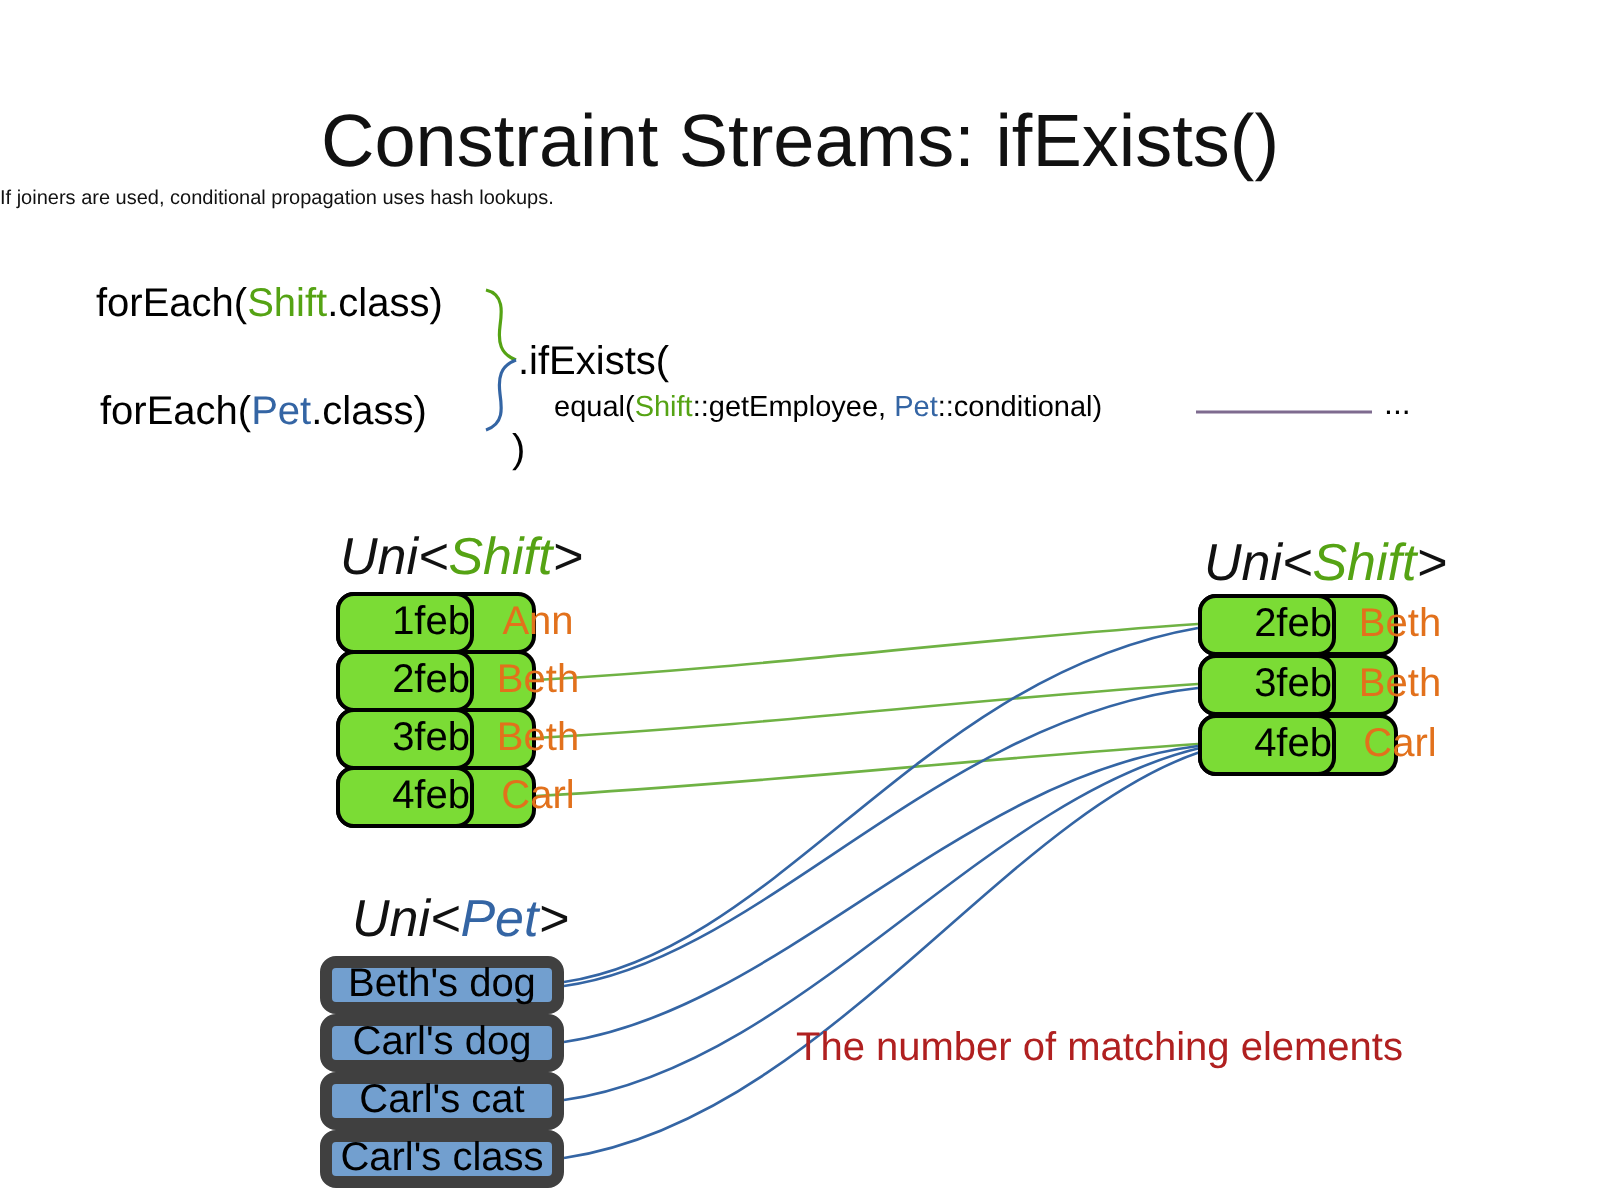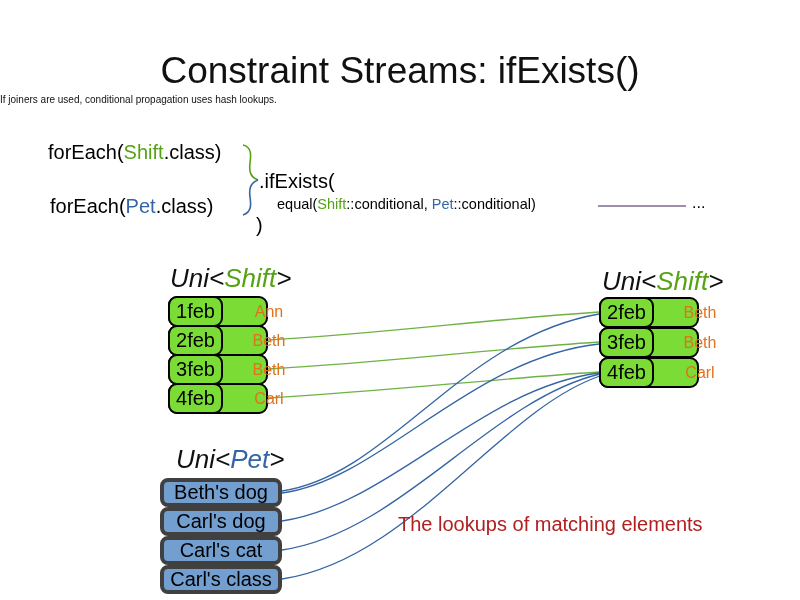--- a/index.html
+++ b/index.html
@@ -23,34 +23,34 @@
   .t-green{color:var(--green-text);}
   .t-blue{color:var(--blue-line);}
 
   .stream-label{position:absolute;font-size:26px;color:#111;white-space:pre;font-style:italic;}
 
   .shift-row{
     position:absolute;width:100px;height:31px;box-sizing:border-box;
     background:var(--green-box);border:2px solid #000;border-radius:9px;
   }
   .date-box{
-    position:absolute;left:-2px;top:-2px;bottom:-2px;width:55px;box-sizing:border-box;
+    position:absolute;left:-2px;top:-2px;bottom:-2px;width:69px;box-sizing:border-box;
     background:var(--green-box);border:2px solid #000;border-radius:9px;
-    display:flex;align-items:center;justify-content:center;
+    display:flex;align-items:center;justify-content:flex-end;
     font-size:20px;color:#000;
   }
   .shift-name{
     position:absolute;left:53px;right:3px;top:0;bottom:0;
     display:flex;align-items:center;justify-content:center;
-    font-size:16px;color:var(--orange-text);padding-left:46px;
+    font-size:20px;color:var(--orange-text);padding-left:46px;
   }
 
   .pet-row{
     position:absolute;left:160px;width:122px;height:29px;box-sizing:border-box;
-    background:var(--blue-box);border:4px solid #404040;border-radius:8px;
+    background:var(--blue-box);border:6px solid #404040;border-radius:8px;
     display:flex;align-items:center;justify-content:center;
     font-size:20px;color:#000;
   }
 
   .note{
     position:absolute;left:398px;top:483px;font-size:20px;line-height:26px;
     color:var(--red-text);white-space:pre;
   }
 </style>
 </head>
@@ -78,21 +78,21 @@
 
   <div class="title">Constraint Streams: ifExists()</div>
   <div class="subtitle">If joiners are used, conditional propagation uses hash lookups.</div>
 
   <div class="code" style="left:50px;top:167px;"><span>forEach(</span><span class="t-blue">Pet</span><span>.class)</span></div>
 
   <div class="code" style="left:48px;top:113px;"><span>forEach(</span><span class="t-green">Shift</span><span>.class)</span></div>
 
   <div class="code" style="left:259px;top:142px;">.ifExists(</div>
 
-  <div class="code-small" style="left:277px;top:168px;"><span>equal(</span><span class="t-green">Shift</span><span>::conditional, </span><span class="t-blue">Pet</span><span>::conditional)</span></div>
+  <div class="code-small" style="left:277px;top:168px;"><span>equal(</span><span class="t-green">Shift</span><span>::getEmployee, </span><span class="t-blue">Pet</span><span>::conditional)</span></div>
 
   <div class="code" style="left:256px;top:186px;">)</div>
 
   <div class="code-small" style="left:692px;top:166px;font-size:16px;">...</div>
 
   <div class="stream-label" style="left:170px;top:235px;"><span>Uni&lt;</span><span class="t-green">Shift</span><span>&gt;</span></div>
 
   <div class="shift-row" style="left:168px;top:268px;">
     <div class="date-box">
         <span>1feb</span>
@@ -139,15 +139,15 @@
     <div class="shift-name">Carl</div>
   </div>
 
   <div class="stream-label" style="left:176px;top:416px;"><span>Uni&lt;</span><span class="t-blue">Pet</span><span>&gt;</span></div>
 
   <div class="pet-row" style="top:450px;">Beth's dog</div>
   <div class="pet-row" style="top:508px;">Carl's cat</div>
   <div class="pet-row" style="top:479px;">Carl's dog</div>
   <div class="pet-row" style="top:537px;">Carl's class</div>
 
-  <div class="note"><span>The lookups of matching elements</span><br></div>
+  <div class="note"><span>The number of matching elements</span><br></div>
 
 </div>
 
 </body></html>

